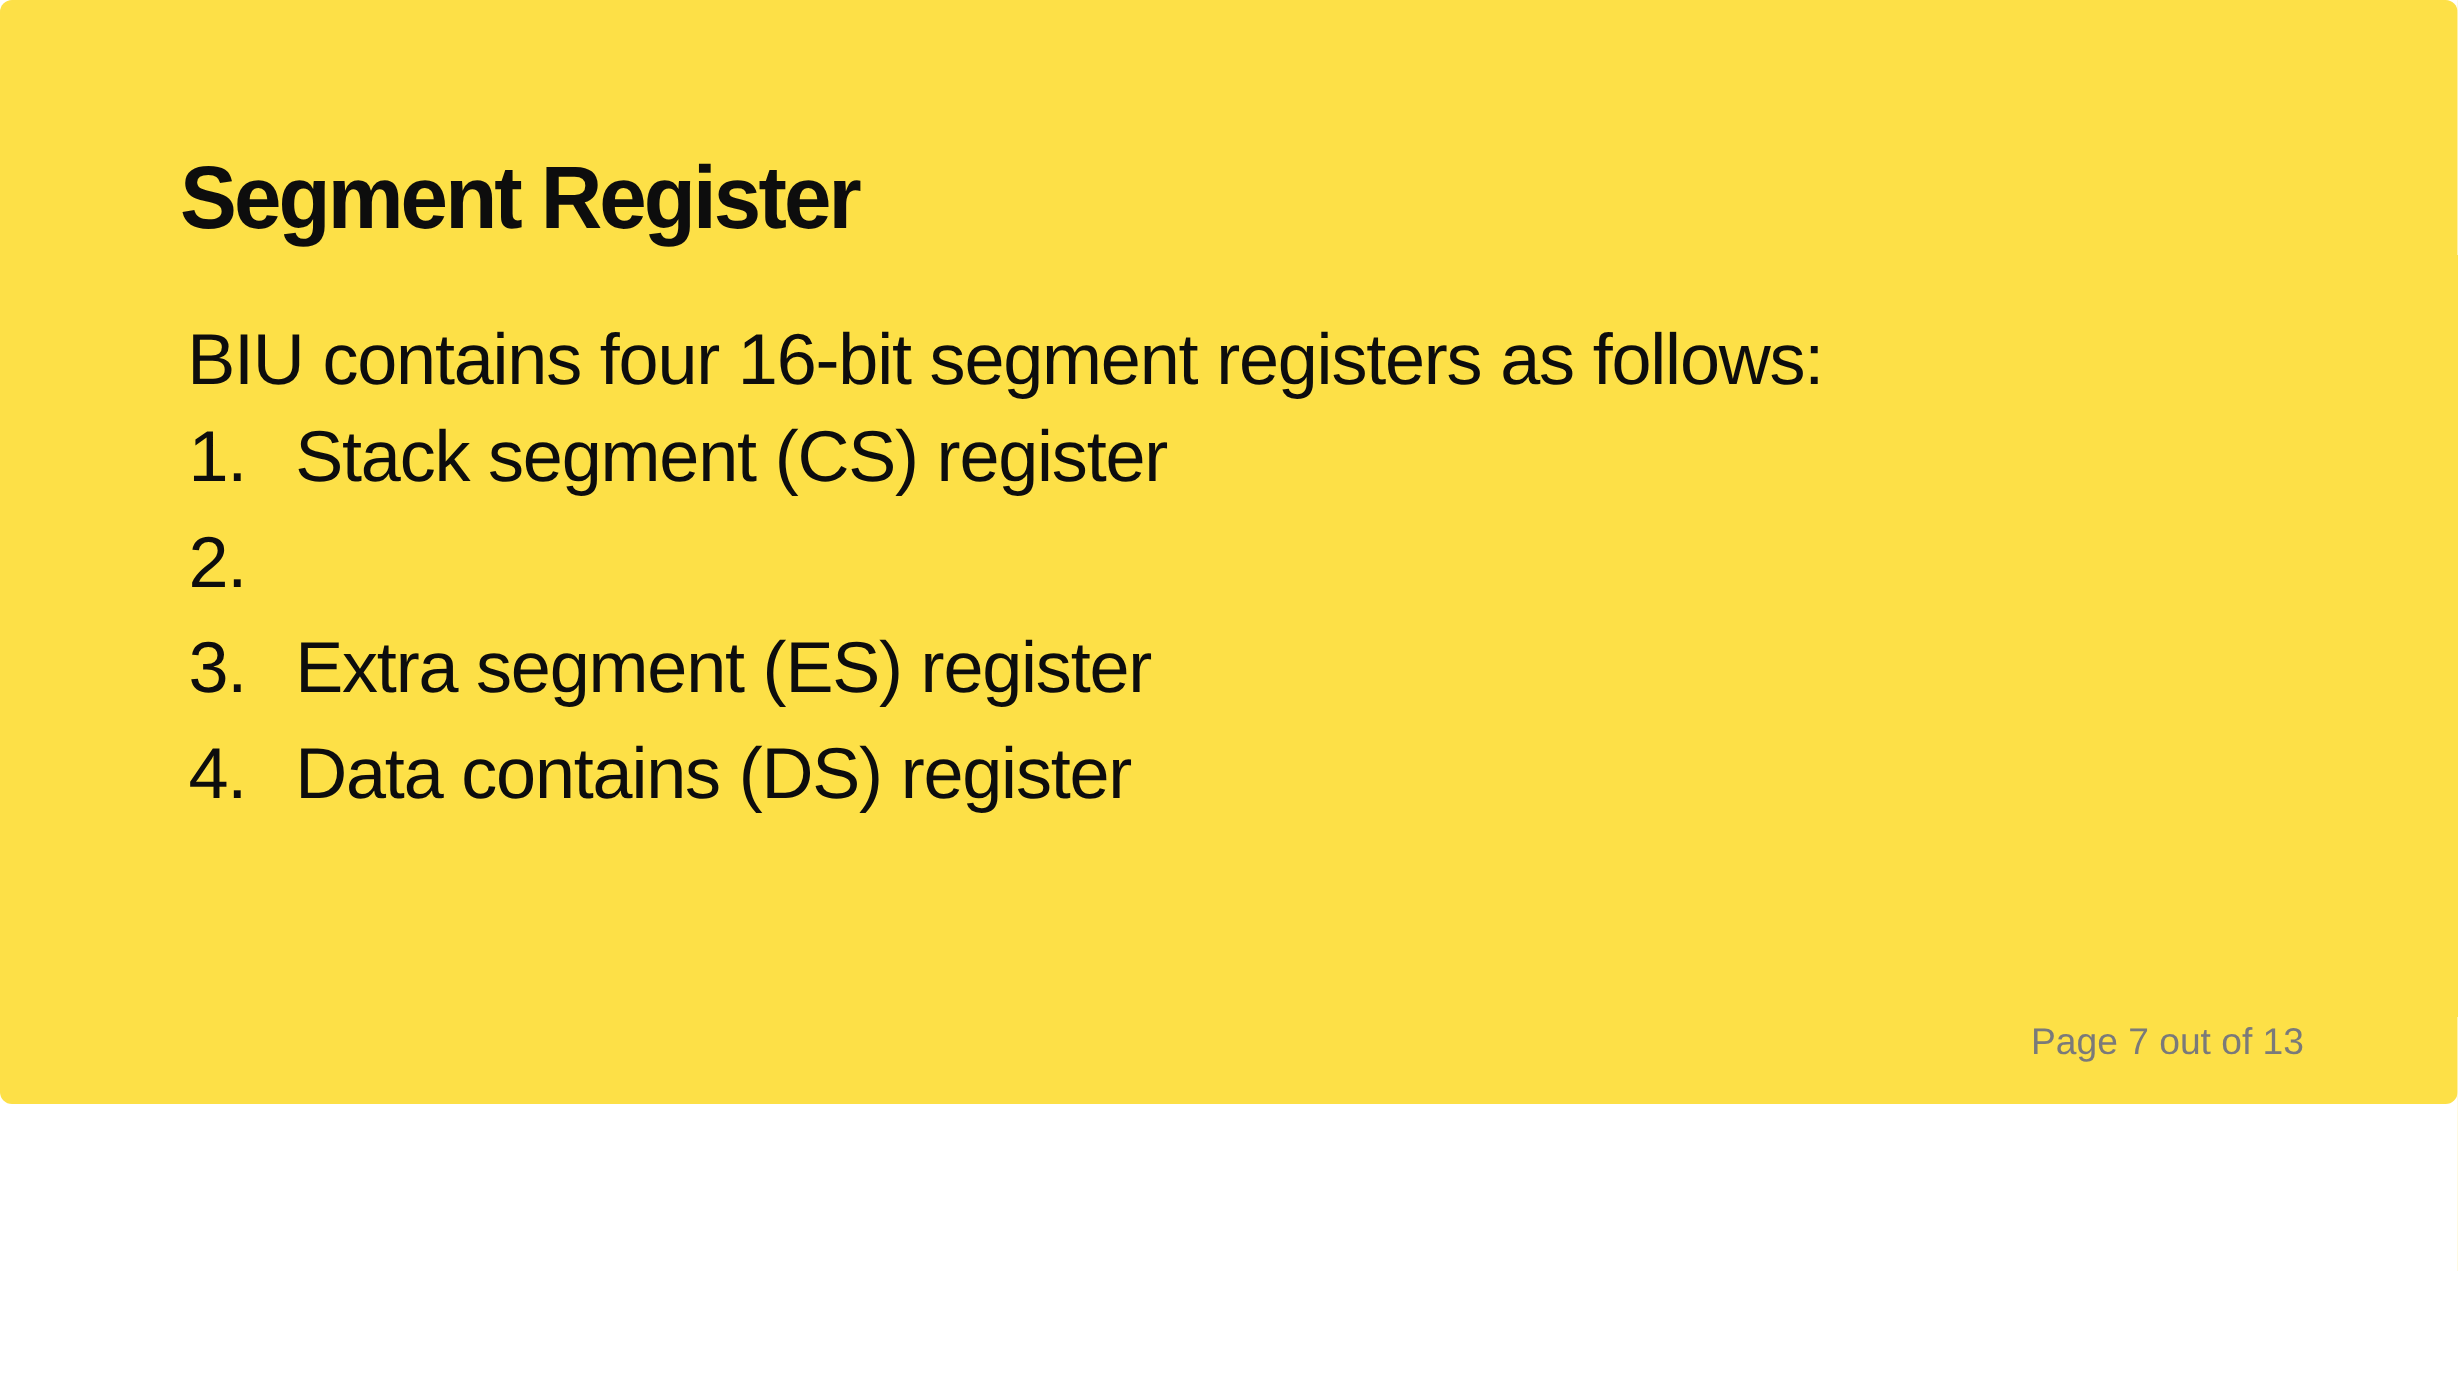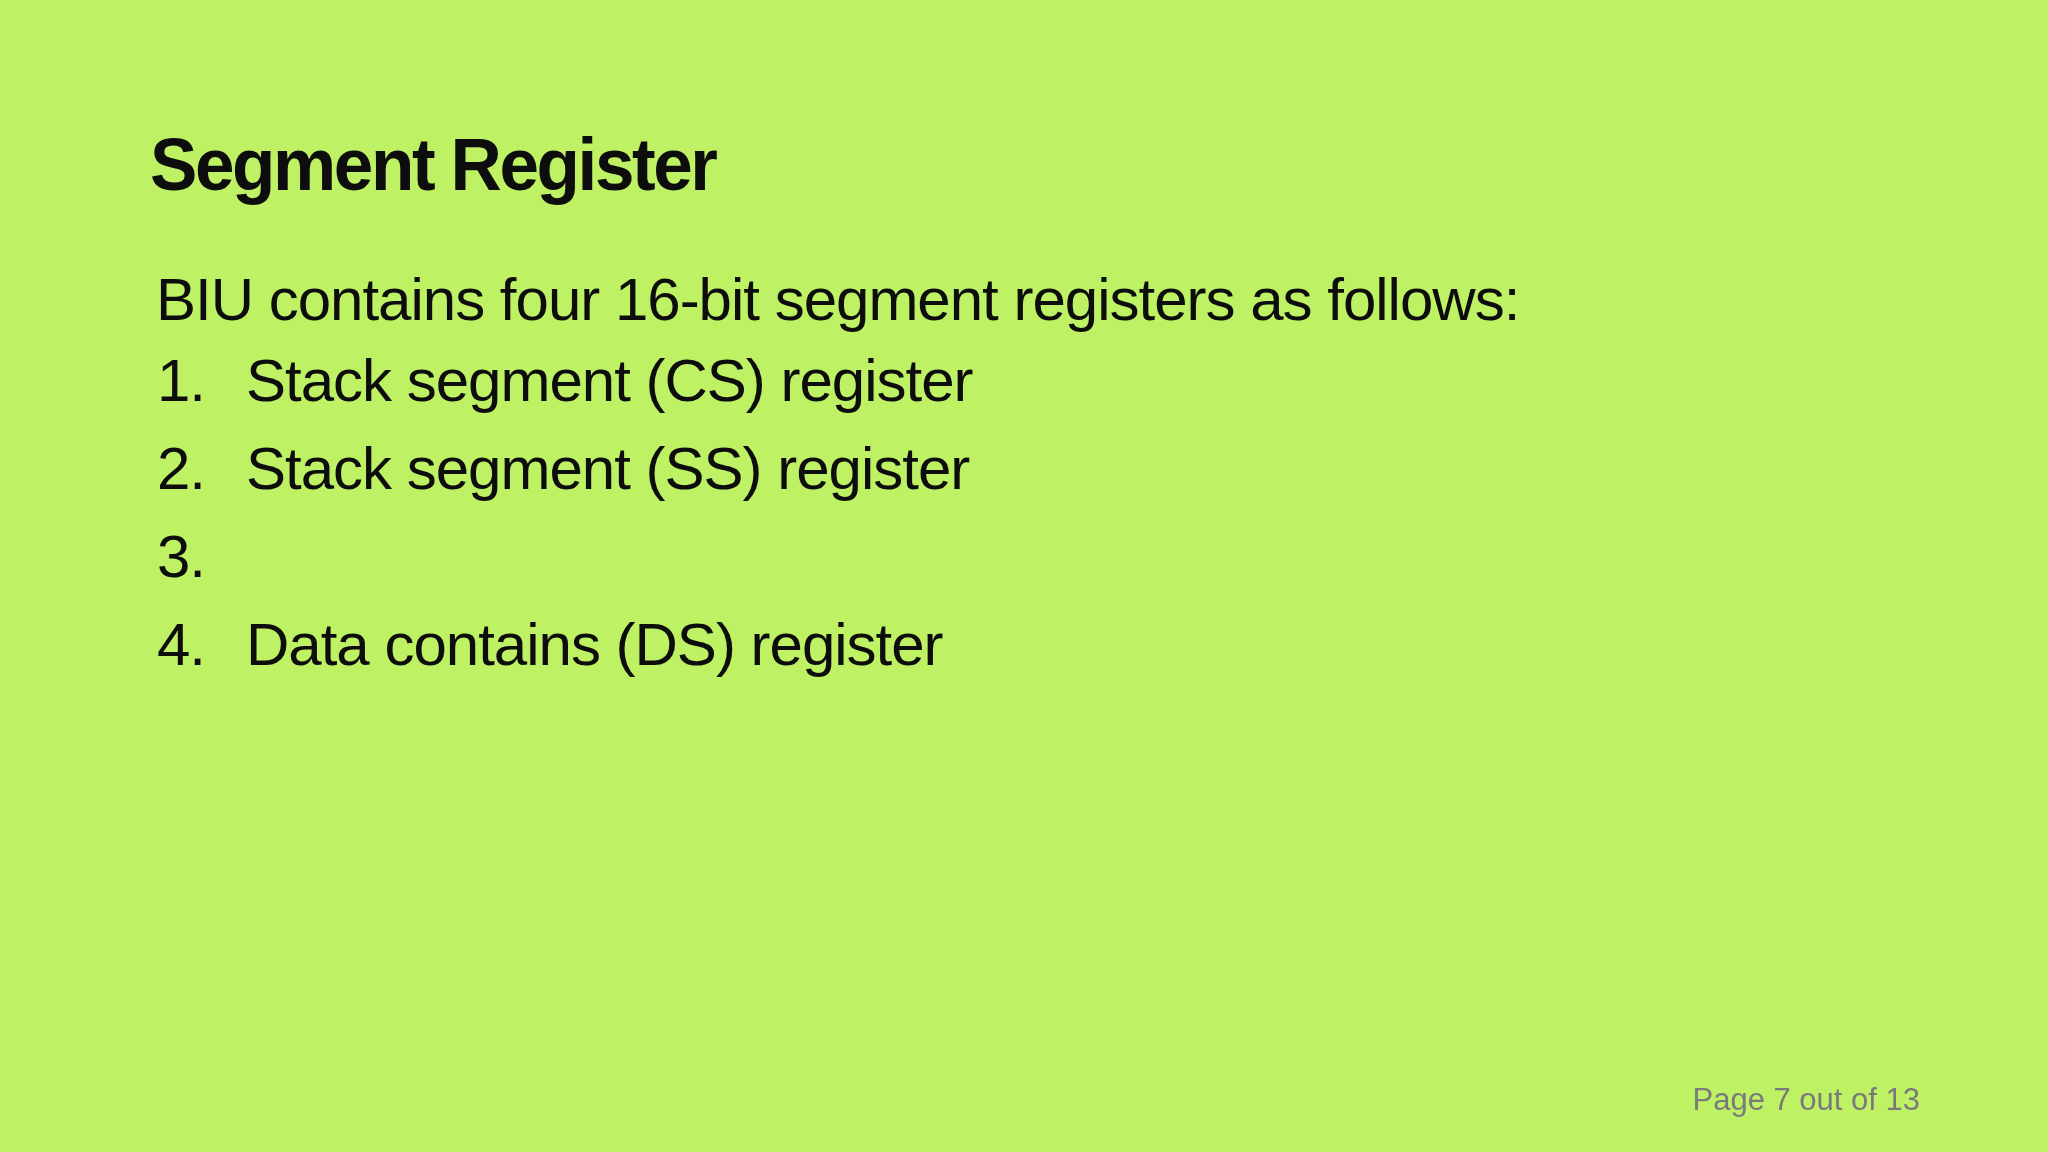--- a/index.html
+++ b/index.html
@@ -6,23 +6,24 @@
   html, body {
     width: 2048px;
     height: 1152px;
     background: #ffffff;
     font-family: "Liberation Sans", sans-serif;
     overflow: hidden;
   }
   .slide {
     position: relative;
     width: 2048px;
-    height: 1152px;
-    background: #bef264;
+    height: 920px;
+    background: #fde047;
     color: #0d0d0d;
+    border-radius: 10px;
   }
   .slide-title {
     position: absolute;
     left: 150px;
     top: 126px;
     font-size: 74px;
     font-weight: 600;
     letter-spacing: -2.5px;
     line-height: 1.05;
     color: #0d0d0d;
@@ -83,25 +84,25 @@
 
   <div class="register-list">
 
     <div class="list-row">
       <span class="list-number">1.</span>
       <span class="list-label">Stack segment (CS) register</span>
     </div>
 
     <div class="list-row">
       <span class="list-number">2.</span>
-      <span class="list-label">Stack segment (SS) register</span>
     </div>
 
     <div class="list-row">
       <span class="list-number">3.</span>
+      <span class="list-label">Extra segment (ES) register</span>
     </div>
 
     <div class="list-row">
       <span class="list-number">4.</span>
       <span class="list-label">Data contains (DS) register</span>
     </div>
 
   </div>
 
   <div class="page-footer">Page 7 out of 13</div>

